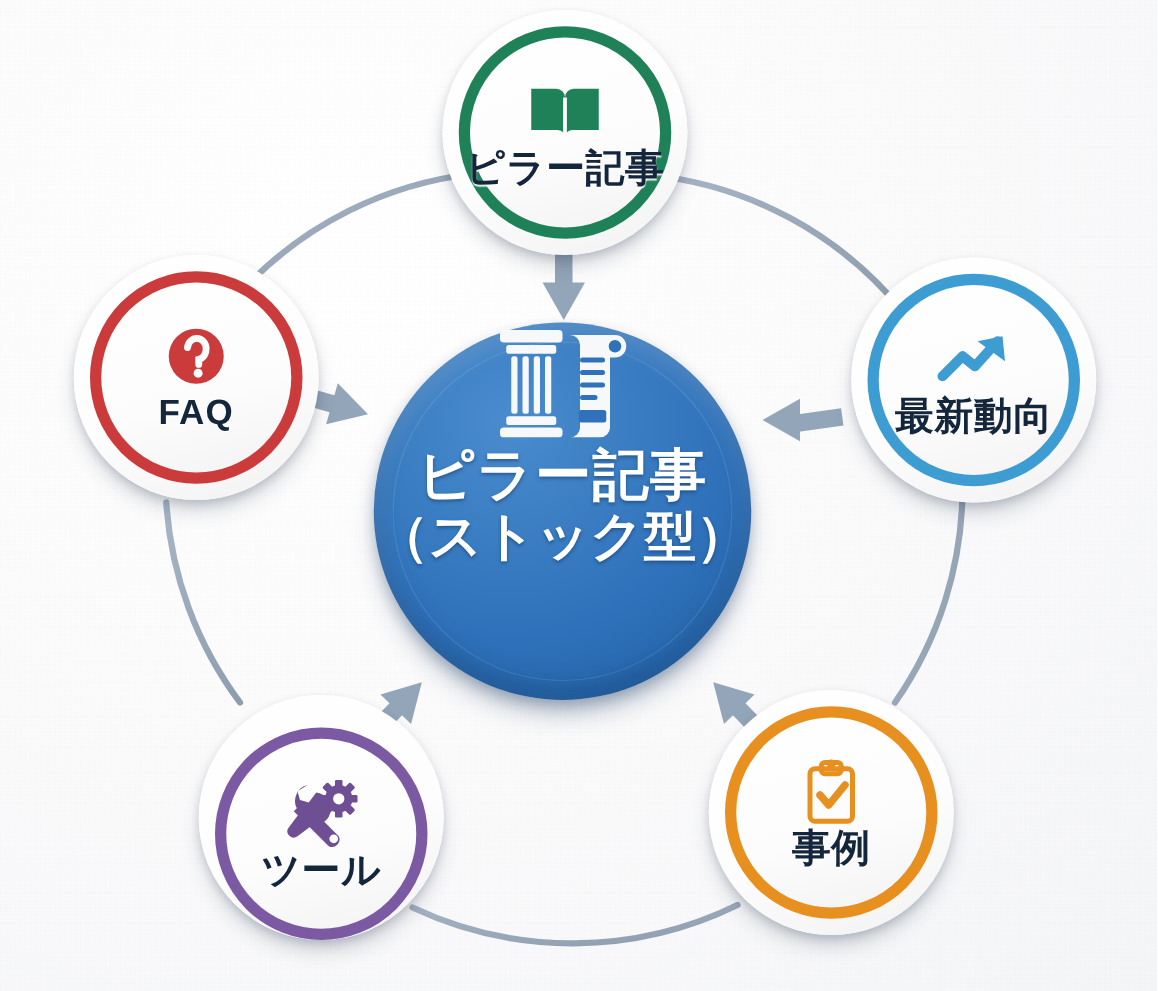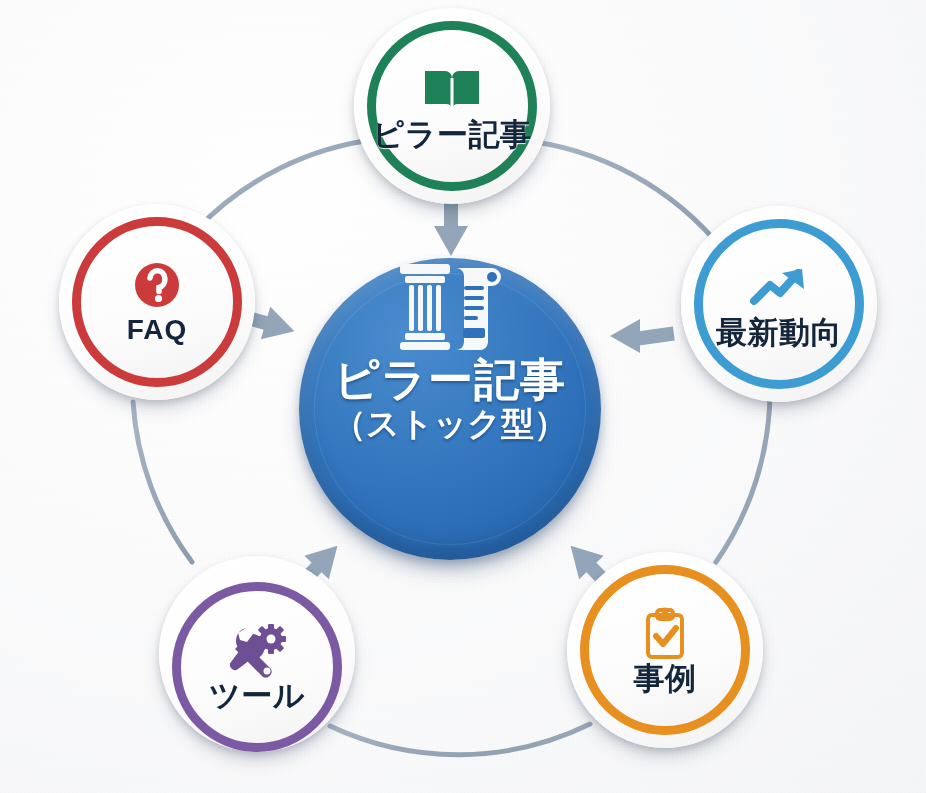--- a/index.html
+++ b/index.html
@@ -71,21 +71,21 @@
     font-size: 45px;
     font-weight: bold;
     color: #ffffff;
     letter-spacing: 1px;
     line-height: 1.05;
     text-shadow: 0 2px 3px rgba(10,40,80,0.45);
     position: relative;
     z-index: 2;
   }
   .hub-subtitle {
-    font-size: 33px;
+    font-size: 42px;
     font-weight: bold;
     color: #ffffff;
     letter-spacing: 0px;
     line-height: 1.1;
     margin-top: 3px;
     text-shadow: 0 2px 3px rgba(10,40,80,0.45);
     position: relative;
     z-index: 2;
   }
 

